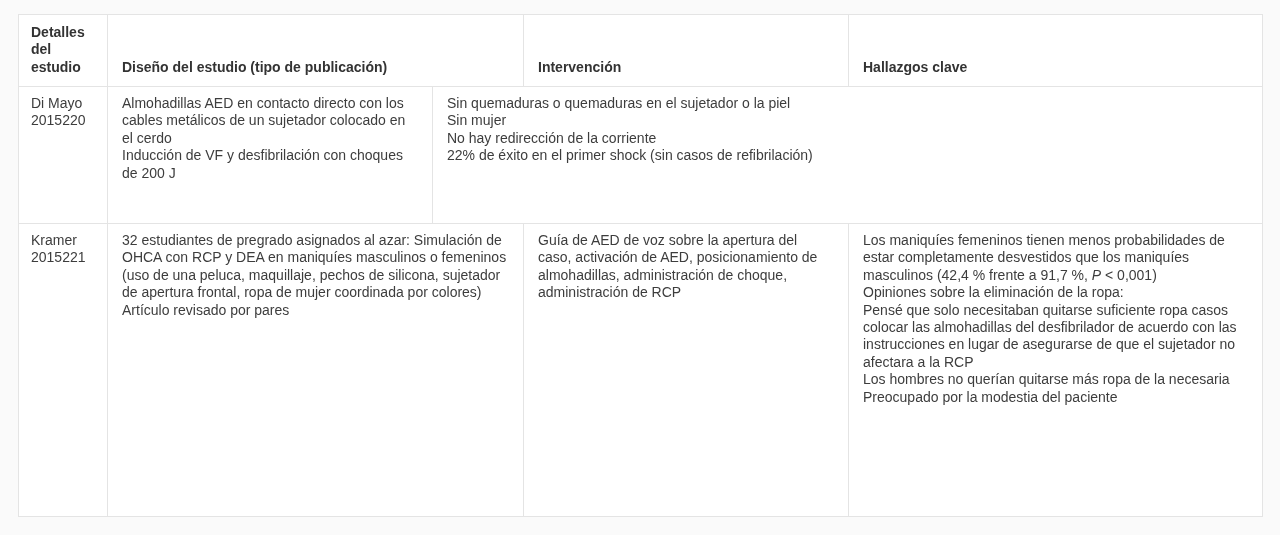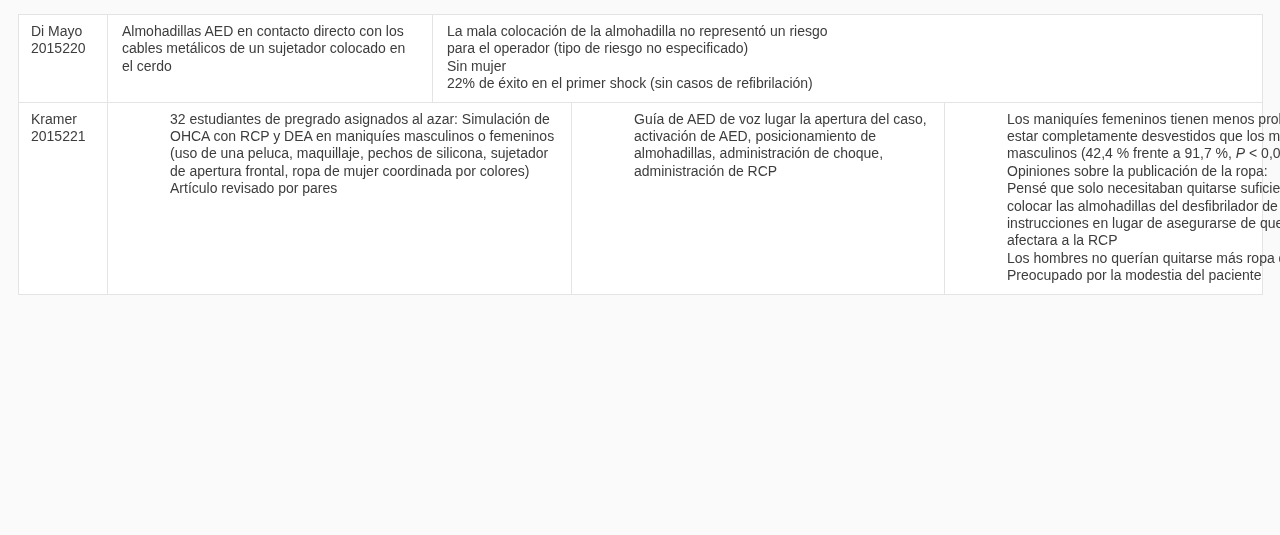--- a/index.html
+++ b/index.html
@@ -36,55 +36,63 @@
   .col-study{width:89px;flex:none;padding-left:12px;padding-right:8px;}
   .col-design{width:416px;flex:none;}
   .col-intervention{width:325px;flex:none;}
   .col-findings{width:413px;flex:none;}
   .thead{min-height:72px;}
   .thead .cell{
     display:flex;align-items:flex-end;
     font-weight:bold;color:var(--header-text);
     padding-bottom:10px;
   }
-  .table > .tr:nth-child(2){min-height:137px;gap:48px;}
+  .table > .tr:nth-child(2){min-height:137px;}
   .table > .tr:nth-child(3){min-height:292px;}
   .para{margin:0;}
   .para em{font-style:italic;}
 </style>
 </head>
 <body>
 
 <div class="table">
+  <div class="tr thead">
+    <div class="cell col-study">Detalles del estudio</div>
+    <div class="cell col-design">Diseño del estudio (tipo de publicación)</div>
+    <div class="cell col-intervention">Intervención</div>
+    <div class="cell col-findings">Hallazgos clave</div>
+  </div>
 
 <div class="tr">
       <div class="cell col-study">
         <div class="para">Di Mayo 2015220</div>
       </div>
       <div class="cell col-intervention">
         <div class="para">Almohadillas AED en contacto directo con los cables metálicos de un sujetador colocado en el cerdo</div>
+        <div class="para">Inducción de VF y desfibrilación con choques de 200 J</div>
       </div>
       <div class="cell col-findings">
-        <div class="para">La mala colocación de la almohadilla no representó un riesgo para el operador (tipo de riesgo no especificado)</div>
+        <div class="para">Sin quemaduras o quemaduras en el sujetador o la piel</div>
         <div class="para">Sin mujer</div>
+        <div class="para">No hay redirección de la corriente</div>
         <div class="para">22% de éxito en el primer shock (sin casos de refibrilación)</div>
       </div>
     </div>
     <div class="tr">
       <div class="cell col-study">
         <div class="para">Kramer 2015221</div>
       </div>
       <div class="cell col-design">
         <div class="para">32 estudiantes de pregrado asignados al azar: Simulación de OHCA con RCP y DEA en maniquíes masculinos o femeninos (uso de una peluca, maquillaje, pechos de silicona, sujetador de apertura frontal, ropa de mujer coordinada por colores)</div>
         <div class="para">Artículo revisado por pares</div>
       </div>
       <div class="cell col-intervention">
-        <div class="para">Guía de AED de voz lugar la apertura del caso, activación de AED, posicionamiento de almohadillas, administración de choque, administración de RCP</div>
+        <div class="para">Guía de AED de voz sobre la apertura del caso, activación de AED, posicionamiento de almohadillas, administración de choque, administración de RCP</div>
       </div>
       <div class="cell col-findings">
         <div class="para">Los maniquíes femeninos tienen menos probabilidades de estar completamente desvestidos que los maniquíes masculinos (42,4 % frente a 91,7 %, <em>P</em> &lt; 0,001)</div>
-        <div class="para">Opiniones sobre la publicación de la ropa:</div>
-        <div class="para">Pensé que solo necesitaban quitarse suficiente ropa para colocar las almohadillas del desfibrilador de acuerdo con las instrucciones en lugar de asegurarse de que el sujetador no afectara a la RCP</div>
+        <div class="para">Opiniones sobre la eliminación de la ropa:</div>
+        <div class="para">Pensé que solo necesitaban quitarse suficiente ropa casos colocar las almohadillas del desfibrilador de acuerdo con las instrucciones en lugar de asegurarse de que el sujetador no afectara a la RCP</div>
         <div class="para">Los hombres no querían quitarse más ropa de la necesaria</div>
         <div class="para">Preocupado por la modestia del paciente</div>
       </div>
     </div>
   </div>
 
 </body></html>

